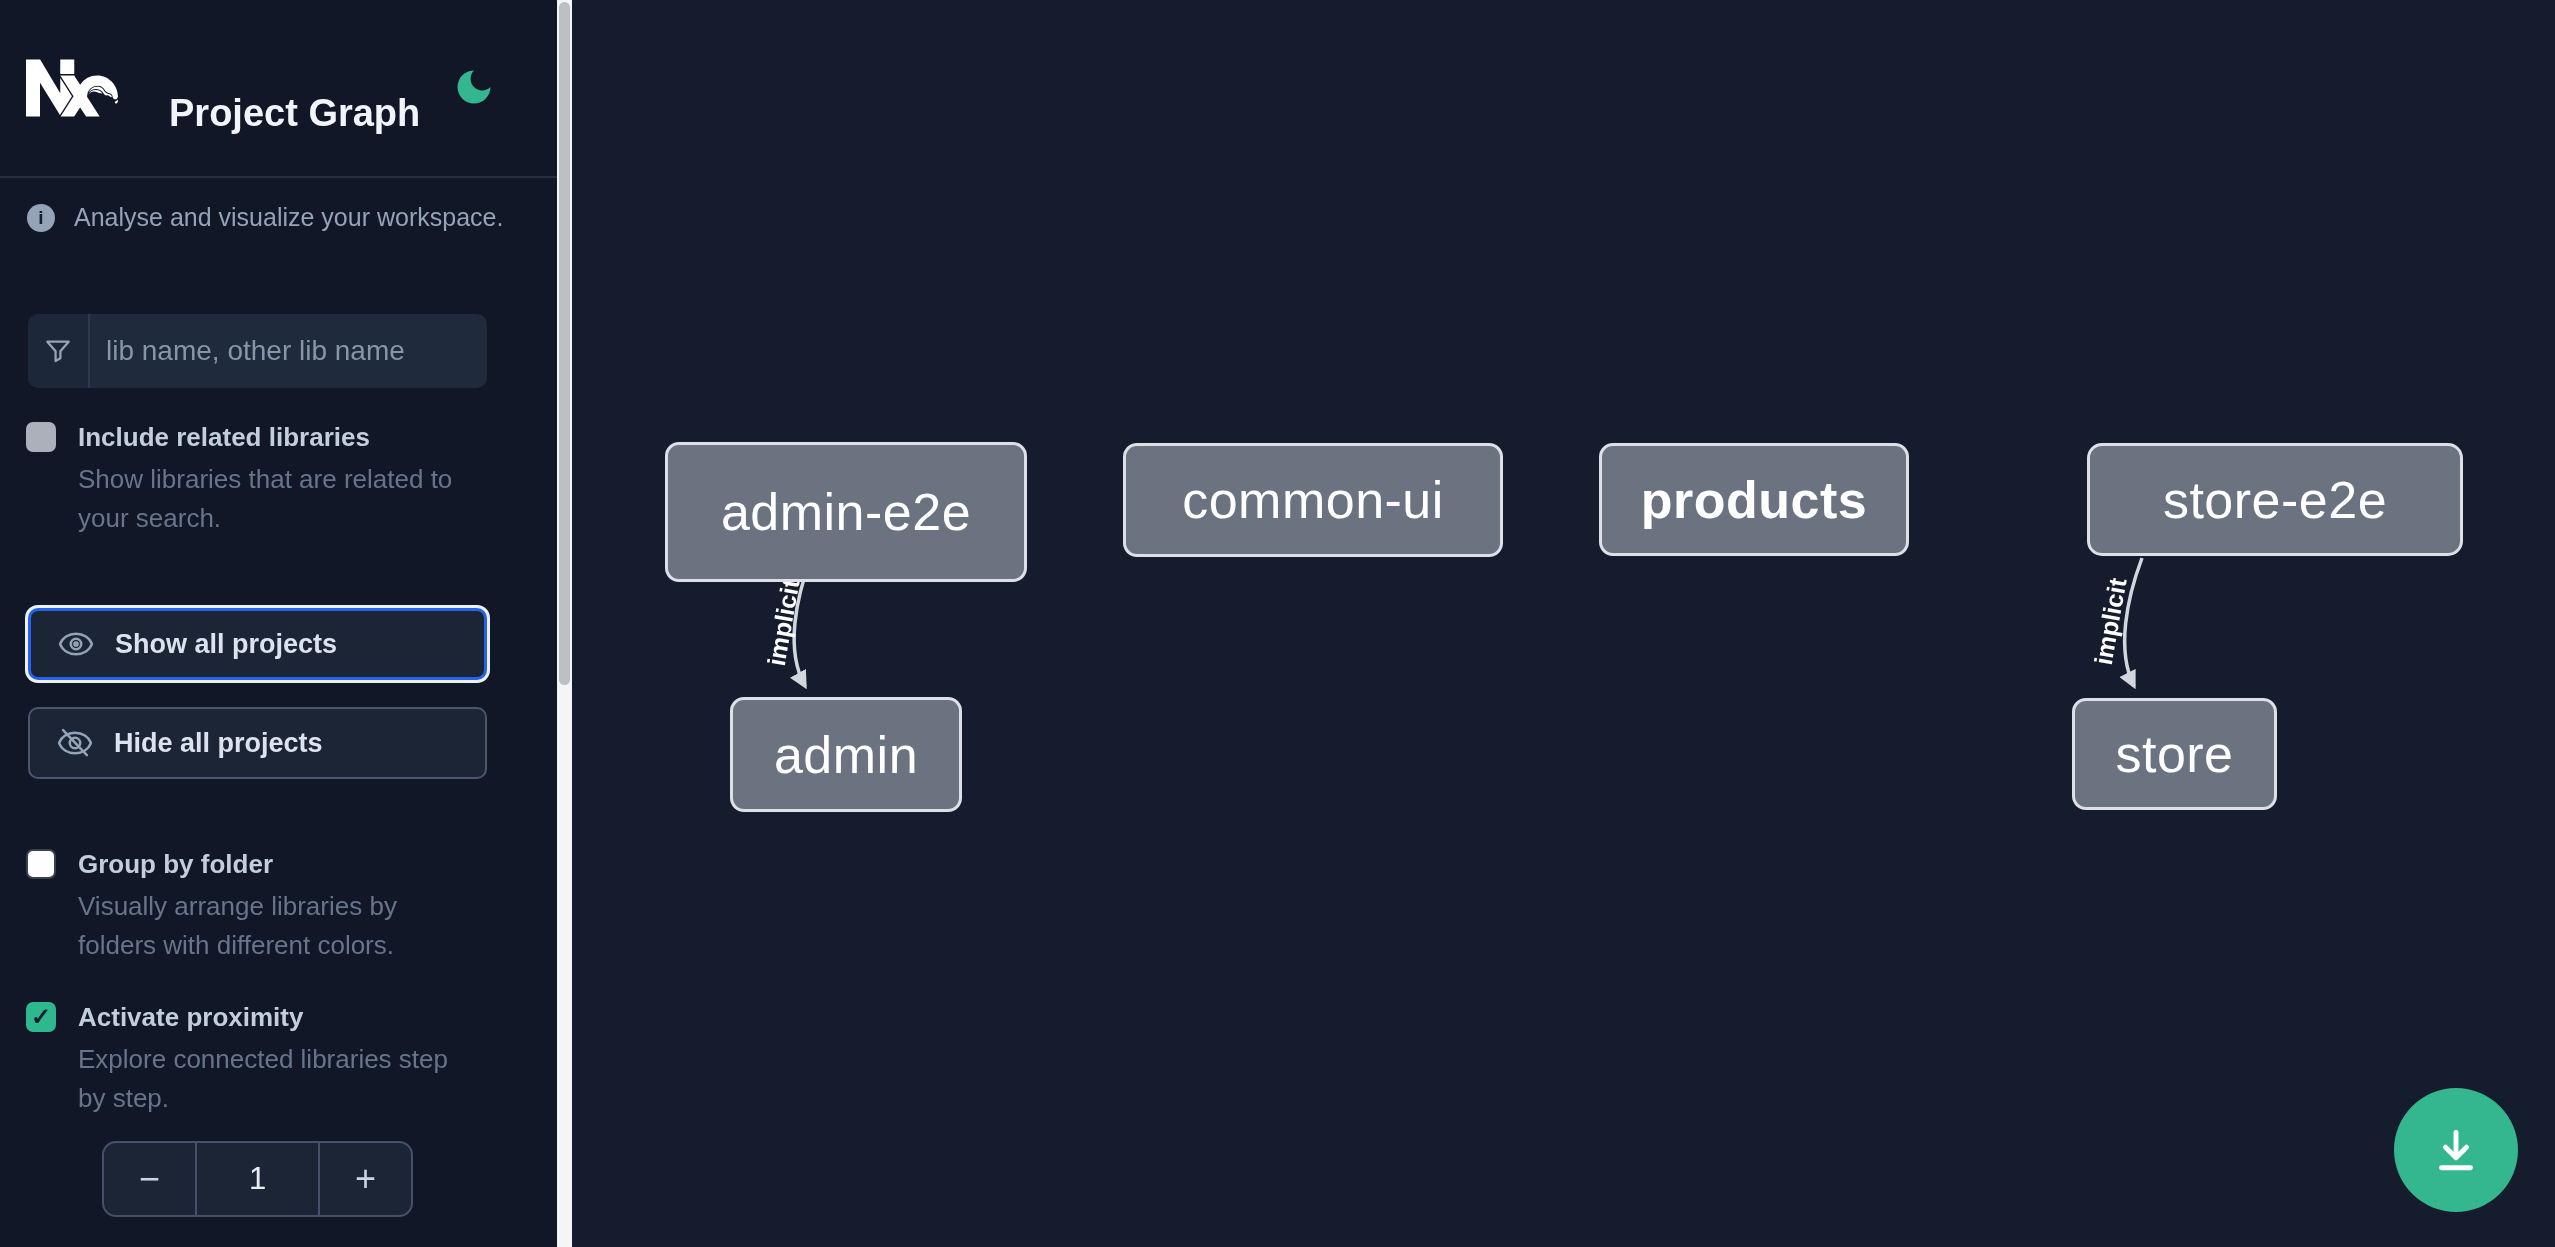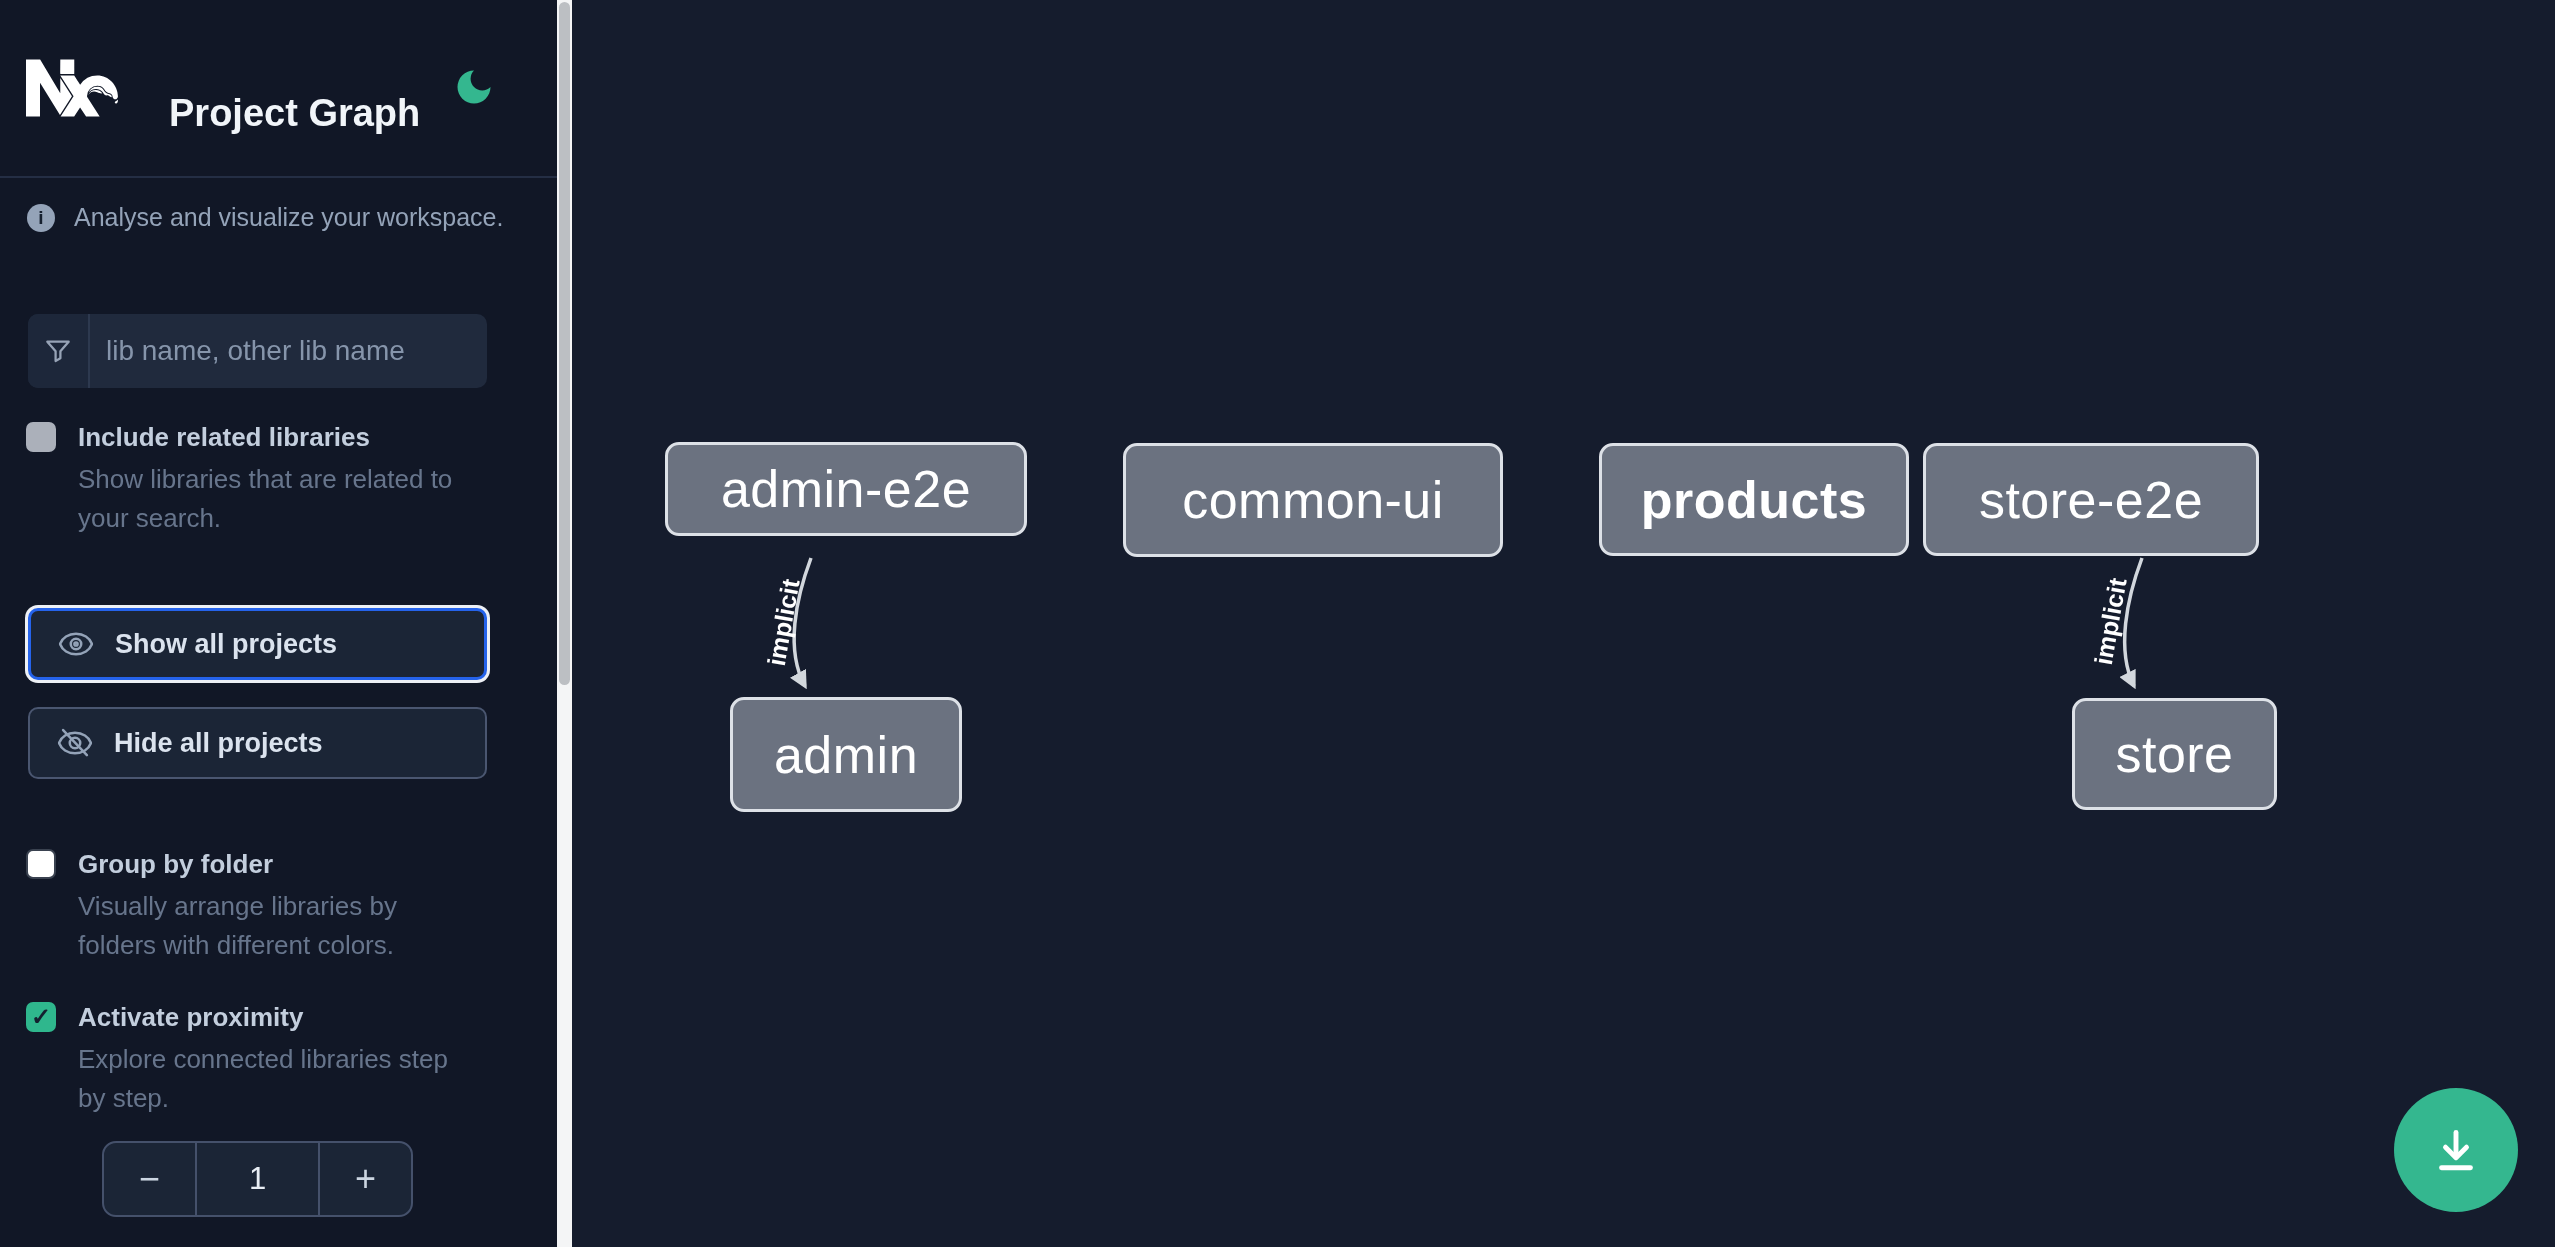--- a/index.html
+++ b/index.html
@@ -155,24 +155,24 @@
         <marker id="arrow" viewBox="0 0 10 10" refX="8" refY="5" markerWidth="5.2" markerHeight="5.2" orient="auto-start-reverse">
           <path d="M 0 0 L 10 5 L 0 10 z" fill="#d2d7dd"></path>
         </marker>
       </defs>
     <path d="M 239 558 C 224 598 213 650 233 686" class="edge" marker-end="url(#arrow)"></path>
         <text class="edge-label" transform="translate(220,624) rotate(-80)">implicit</text>
         <path d="M 1570 558 C 1555 598 1544 650 1562 686" class="edge" marker-end="url(#arrow)"></path>
         <text class="edge-label" transform="translate(1547,623) rotate(-80)">implicit</text>
       </svg>
     <div id="nodes-layer">
-        <div class="node" style="left: 93px; top: 442px; width: 362px; height: 94px; text-align: right;">admin-e2e</div>
+        <div class="node" style="left: 93px; top: 442px; width: 362px; height: 140px; text-align: right;">admin-e2e</div>
         <div class="node" style="left: 551px; top: 443px; width: 380px; height: 114px;">common-ui</div>
         <div class="node" style="left: 1027px; top: 443px; width: 310px; height: 113px; font-weight: bold;">products</div>
-        <div class="node" style="left: 1351px; top: 443px; width: 336px; height: 113px;">store-e2e</div>
+        <div class="node" style="left: 1515px; top: 443px; width: 376px; height: 113px; border-radius: 15px;">store-e2e</div>
         <div class="node" style="left: 158px; top: 697px; width: 232px; height: 115px;">admin</div>
         <div class="node" style="left: 1500px; top: 698px; width: 205px; height: 112px;">store</div>
       </div>
 
     <button class="fab">
       <svg viewBox="0 0 24 24">
         <path d="M12 4.5v10.5"></path>
           <path d="M7.5 10.8 12 15.3l4.5-4.5"></path>
           <path d="M5.8 19.6h12.4"></path>
       </svg>

